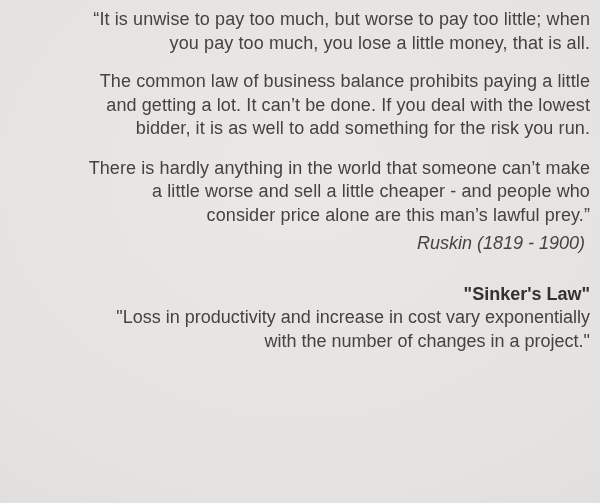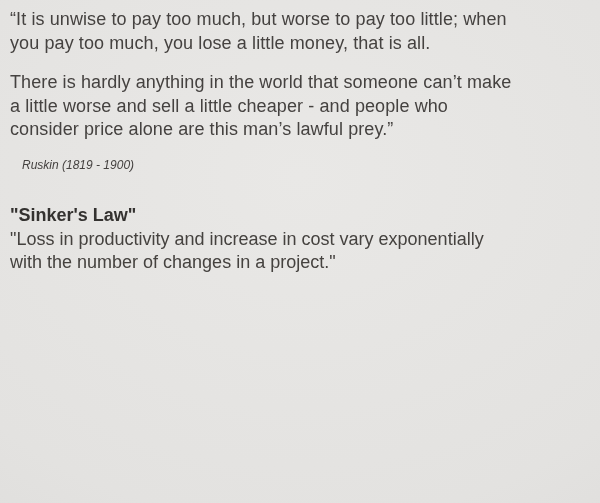--- a/index.html
+++ b/index.html
@@ -10,39 +10,39 @@
     width: 600px;
     height: 503px;
     overflow: hidden;
     font-family: "Liberation Sans", sans-serif;
   }
   .paper {
     box-sizing: border-box;
     width: 600px;
     height: 503px;
     padding: 8px 10px 0;
-    text-align: left;
+    text-align: right;
     background:
       radial-gradient(120% 115% at 50% 35%, #e9e8e6 0%, #e3e2e0 60%, #dbdad8 95%, #d5d4d2 100%);
     color: #454240;
   }
   .para {
     margin: 0 0 15px 0;
     font-size: 18px;
     line-height: 23.5px;
     white-space: pre-line;
     letter-spacing: 0.1px;
   }
   .para.last {
     margin-bottom: 0;
     margin-top: 16px;
   }
   .attribution {
-    margin: 12px;
-    font-size: 12px;
+    margin: 5px;
+    font-size: 18px;
     line-height: 23.5px;
     font-style: italic;
   }
   .law-title {
     margin: 27px 0 0 0;
     font-size: 18px;
     line-height: 23.5px;
     font-weight: bold;
     color: #343230;
   }
@@ -53,20 +53,23 @@
     white-space: pre-line;
     color: #45423f;
   }
 </style>
 </head>
 <body>
 
 <div class="paper">
   <p class="para">“It is unwise to pay too much, but worse to pay too little; when
 you pay too much, you lose a little money, that is all.</p>
+  <p class="para">The common law of business balance prohibits paying a little
+and getting a lot. It can’t be done. If you deal with the lowest
+bidder, it is as well to add something for the risk you run.</p>
   <p class="para last">There is hardly anything in the world that someone can’t make
 a little worse and sell a little cheaper - and people who
 consider price alone are this man’s lawful prey.”</p>
   <p class="attribution">Ruskin (1819 - 1900)</p>
   <p class="law-title">"Sinker's Law"</p>
   <p class="law-text">"Loss in productivity and increase in cost vary exponentially
 with the number of changes in a project."</p>
 </div>
 
 </body></html>

